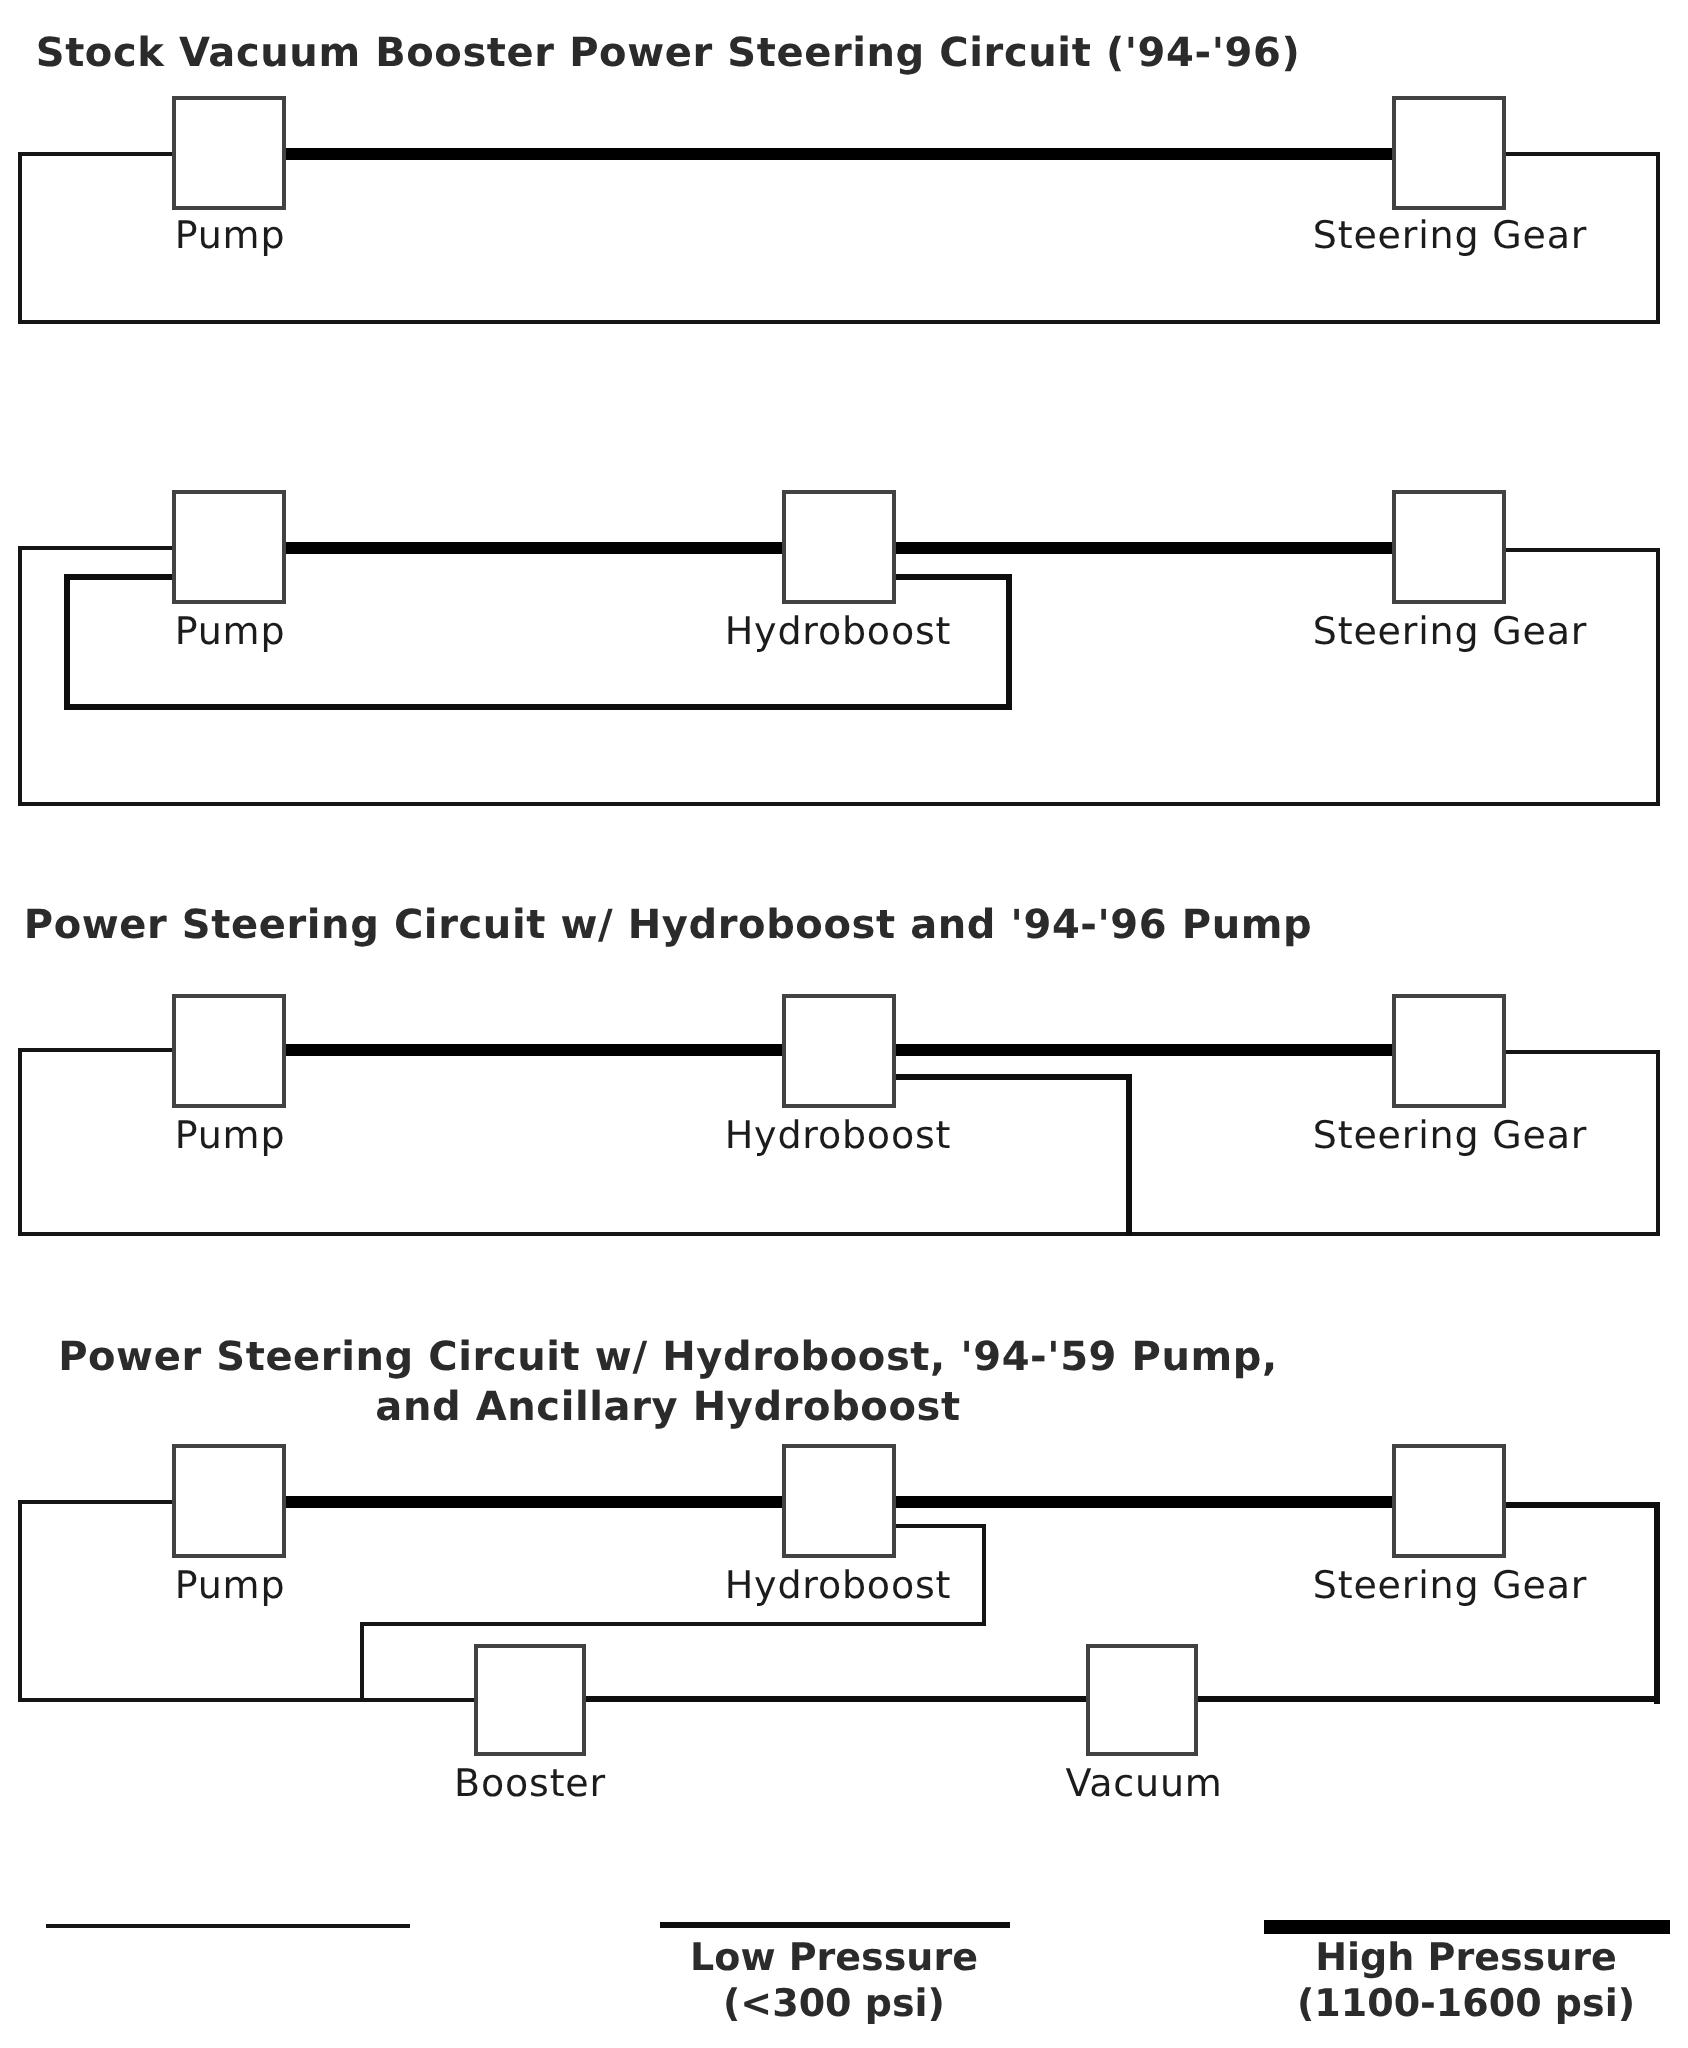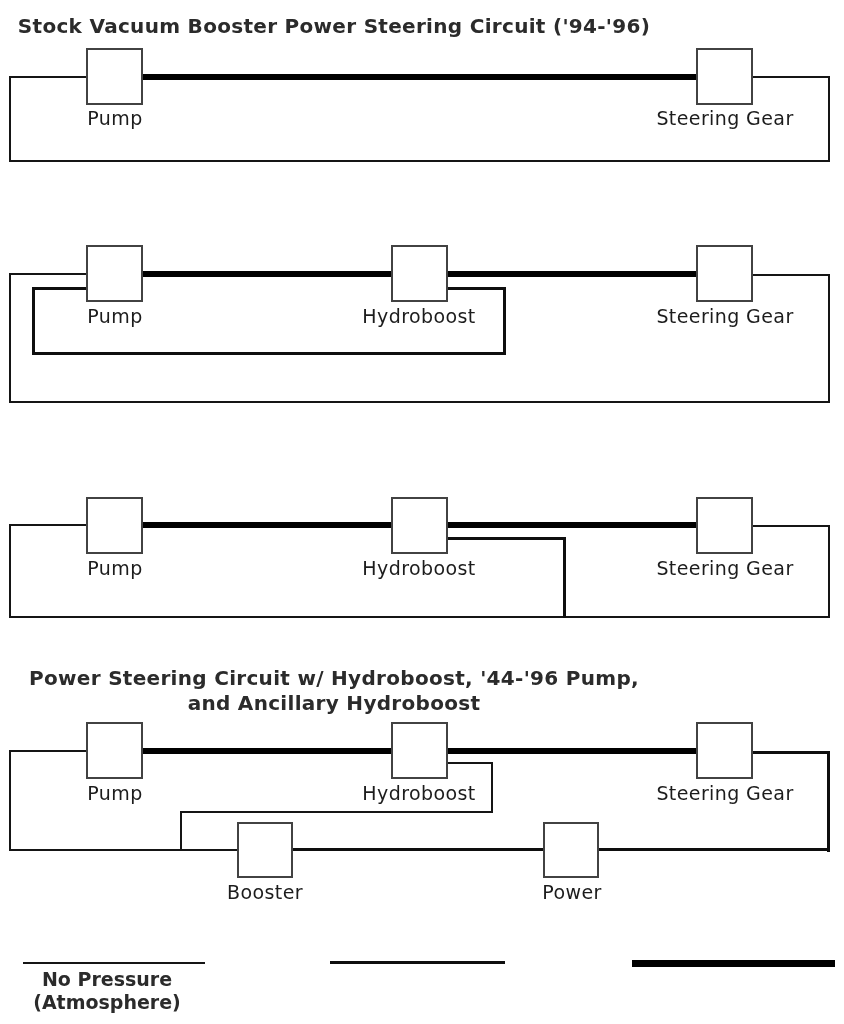--- a/index.html
+++ b/index.html
@@ -69,20 +69,21 @@
   <div class="hl-low" style="left:32px;top:352px;width:474px;"></div>
 
   <div class="box" style="left:86px;top:245px;"></div>
   <div class="box" style="left:391px;top:245px;"></div>
   <div class="box" style="left:696px;top:245px;"></div>
 
   <div class="clabel" style="left:115px;top:305px;">Pump</div>
   <div class="clabel" style="left:419px;top:305px;">Hydroboost</div>
   <div class="clabel" style="left:725px;top:305px;">Steering Gear</div>
 
+  <div class="dtitle" style="top:450px;">Power Steering Circuit w/ Hydroboost and '94-'96 Pump</div>
 
   <div class="hl-high" style="left:143px;top:522px;width:553px;"></div>
 
   <div class="hl-thin" style="left:9px;top:524px;width:79px;"></div>
   <div class="hl-thin" style="left:751px;top:525px;width:79px;"></div>
   <div class="vl-thin" style="left:9px;top:524px;height:94px;"></div>
   <div class="vl-thin" style="left:828px;top:525px;height:93px;"></div>
   <div class="hl-thin" style="left:9px;top:616px;width:821px;"></div>
 
   <div class="hl-low" style="left:445px;top:537px;width:121px;"></div>
@@ -90,21 +91,21 @@
 
   <div class="box" style="left:86px;top:497px;"></div>
   <div class="box" style="left:391px;top:497px;"></div>
   <div class="box" style="left:696px;top:497px;"></div>
 
   <div class="clabel" style="left:115px;top:557px;">Pump</div>
   <div class="clabel" style="left:419px;top:557px;">Hydroboost</div>
   <div class="clabel" style="left:725px;top:557px;">Steering Gear</div>
 
   <div class="dtitle" style="top:666px;">
-    <div>Power Steering Circuit w/ Hydroboost, '44-'96 Pump,</div>
+    <div>Power Steering Circuit w/ Hydroboost, '94-'59 Pump,</div>
     <div>and Ancillary Hydroboost</div>
   </div>
 
   <div class="hl-high" style="left:143px;top:748px;width:553px;"></div>
 
   <div class="hl-thin" style="left:9px;top:750px;width:79px;"></div>
   <div class="vl-thin" style="left:9px;top:750px;height:101px;"></div>
   <div class="hl-thin" style="left:9px;top:849px;width:230px;"></div>
 
   <div class="hl-low" style="left:751px;top:751px;width:79px;"></div>
@@ -120,24 +121,28 @@
   <div class="box" style="left:86px;top:722px;"></div>
   <div class="box" style="left:391px;top:722px;"></div>
   <div class="box" style="left:696px;top:722px;"></div>
   <div class="box small" style="left:237px;top:822px;"></div>
   <div class="box small" style="left:543px;top:822px;"></div>
 
   <div class="clabel" style="left:115px;top:782px;">Pump</div>
   <div class="clabel" style="left:419px;top:782px;">Hydroboost</div>
   <div class="clabel" style="left:725px;top:782px;">Steering Gear</div>
   <div class="clabel" style="left:265px;top:881px;">Booster</div>
-  <div class="clabel" style="left:572px;top:881px;">Power</div>
+  <div class="clabel" style="left:572px;top:881px;">Vacuum</div>
 
   <div class="hl-thin" style="left:23px;top:962px;width:182px;"></div>
   <div class="hl-low" style="left:330px;top:961px;width:175px;"></div>
   <div style="position:absolute;left:632px;top:960px;width:203px;height:7px;background:#000;"></div>
 
-  <div class="legend-item" style="left:107px;top:968px;">
-    <div>No Pressure</div>
-    <div>(Atmosphere)</div>
+  <div class="legend-item" style="left:417px;top:968px;">
+    <div>Low Pressure</div>
+    <div>(&lt;300 psi)</div>
+  </div>
+  <div class="legend-item" style="left:733px;top:968px;">
+    <div>High Pressure</div>
+    <div>(1100-1600 psi)</div>
   </div>
 
 </div>
 
 </body></html>

